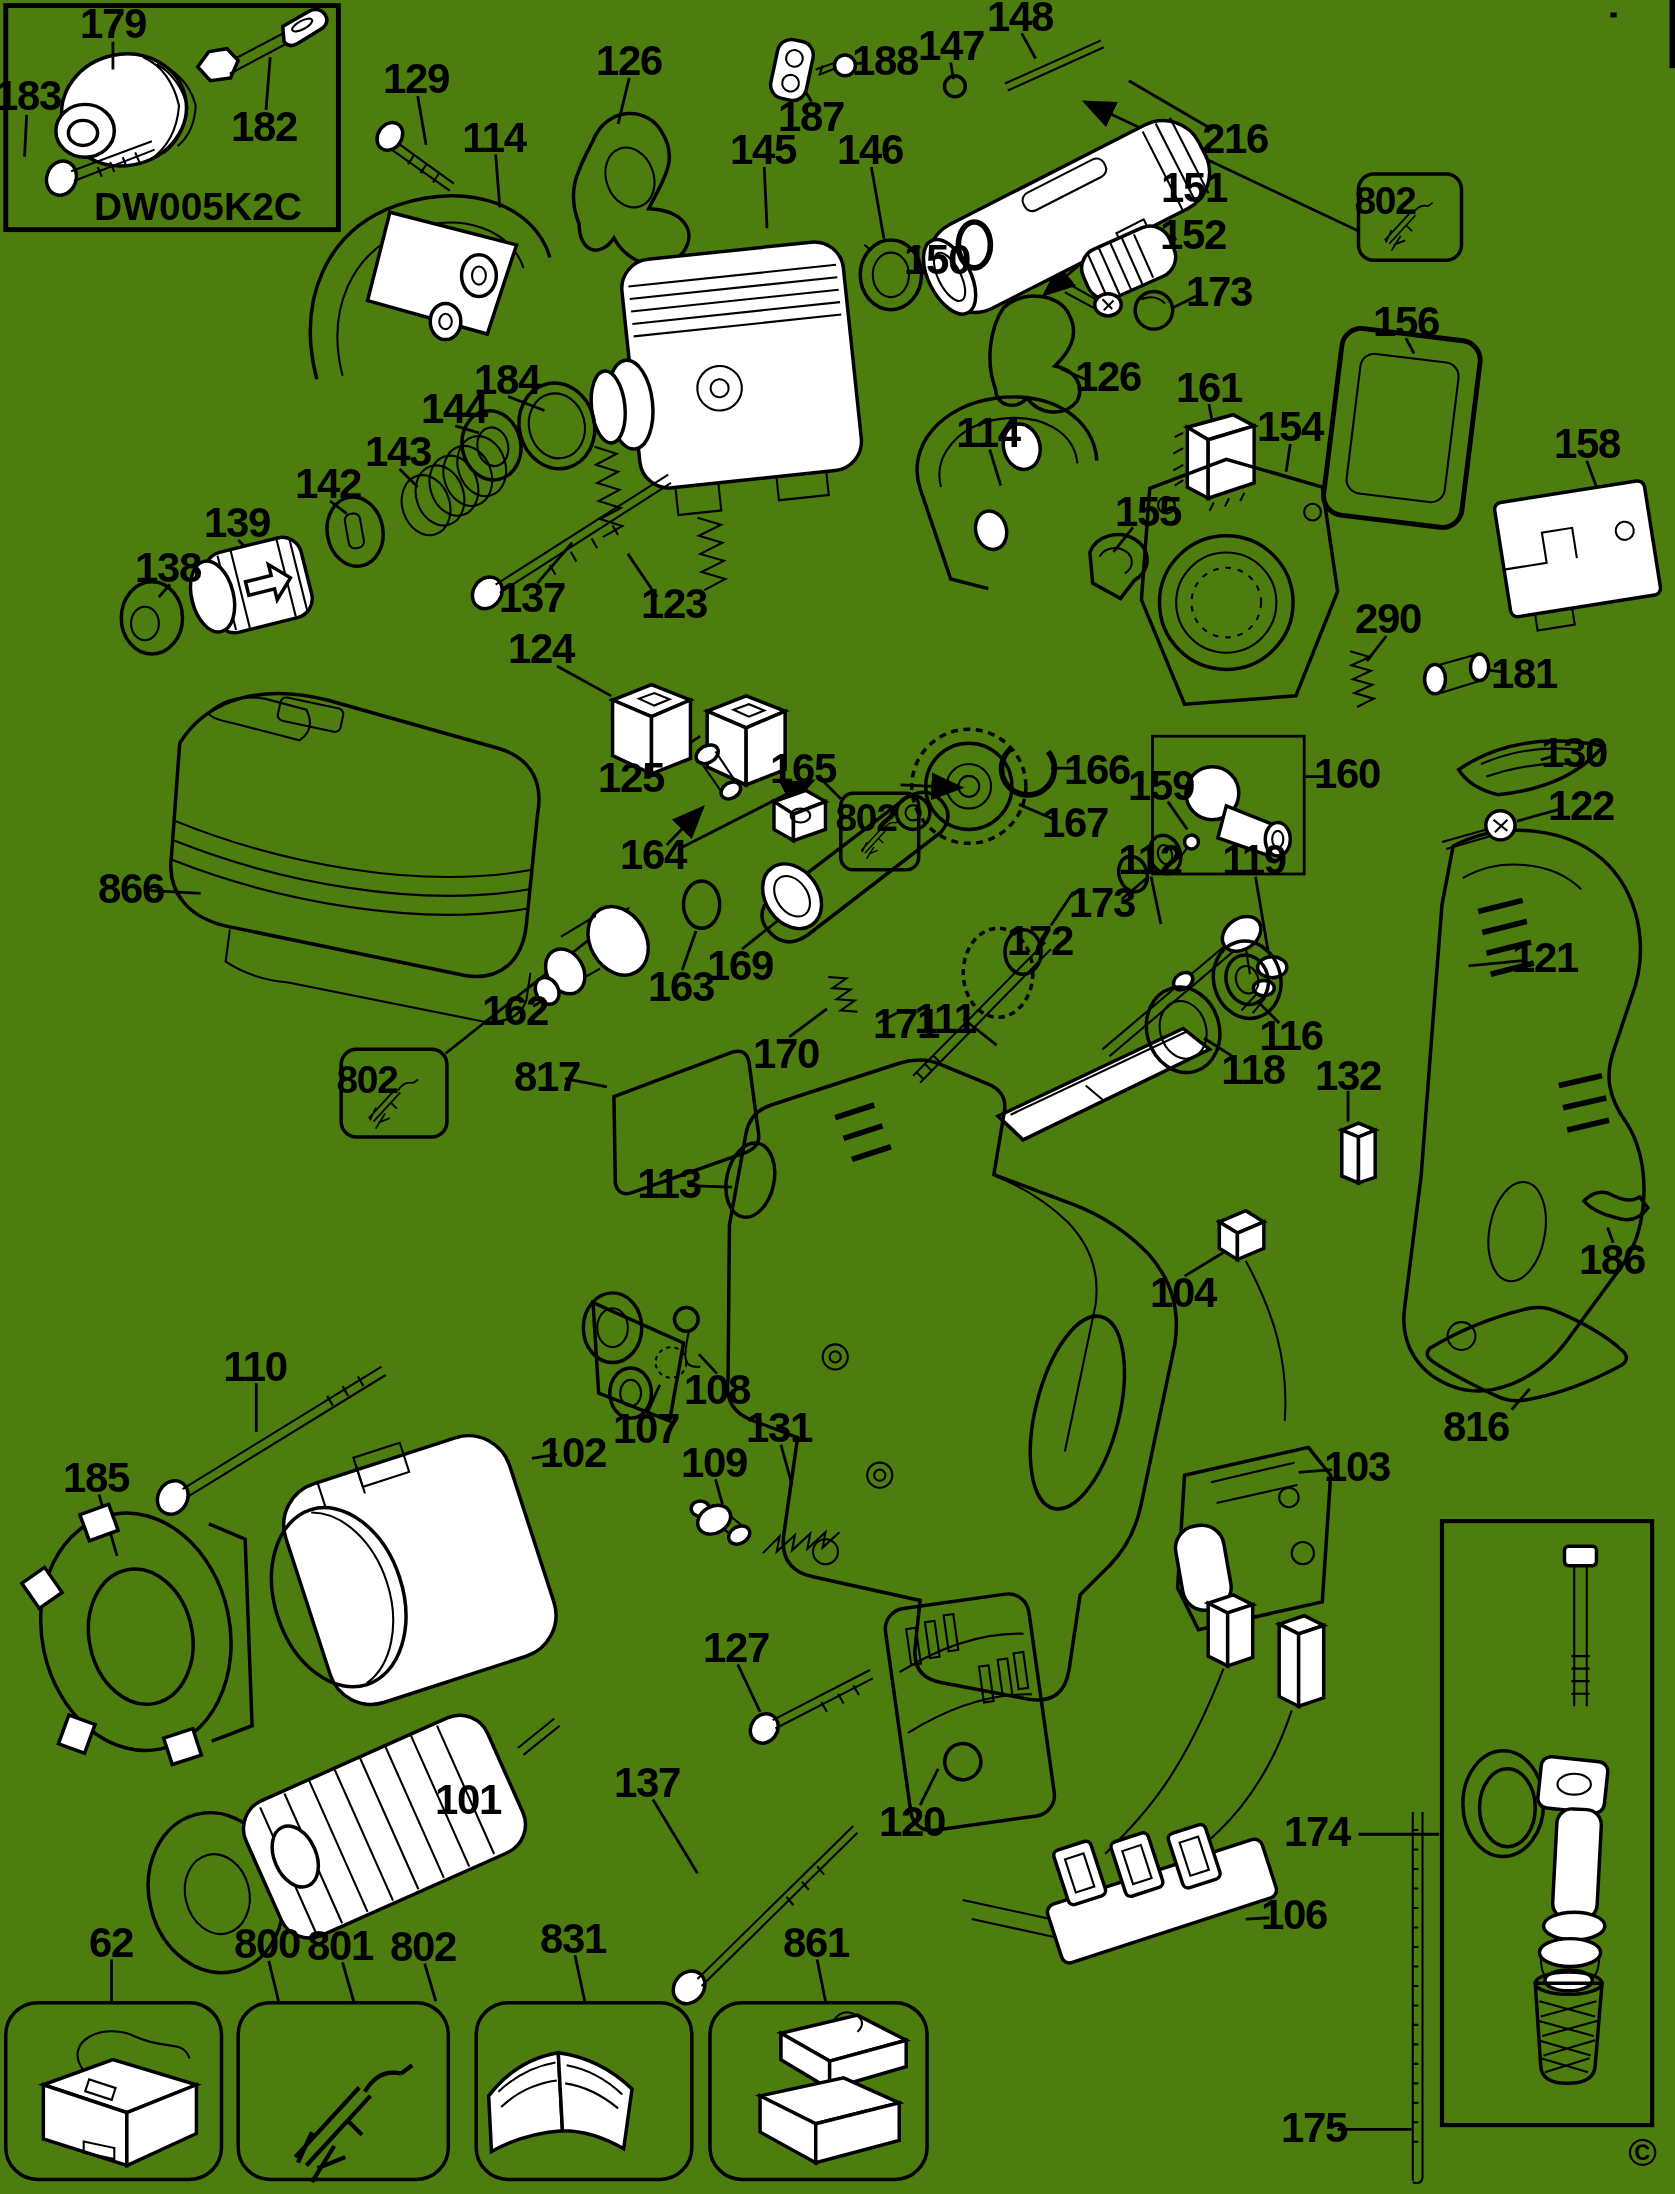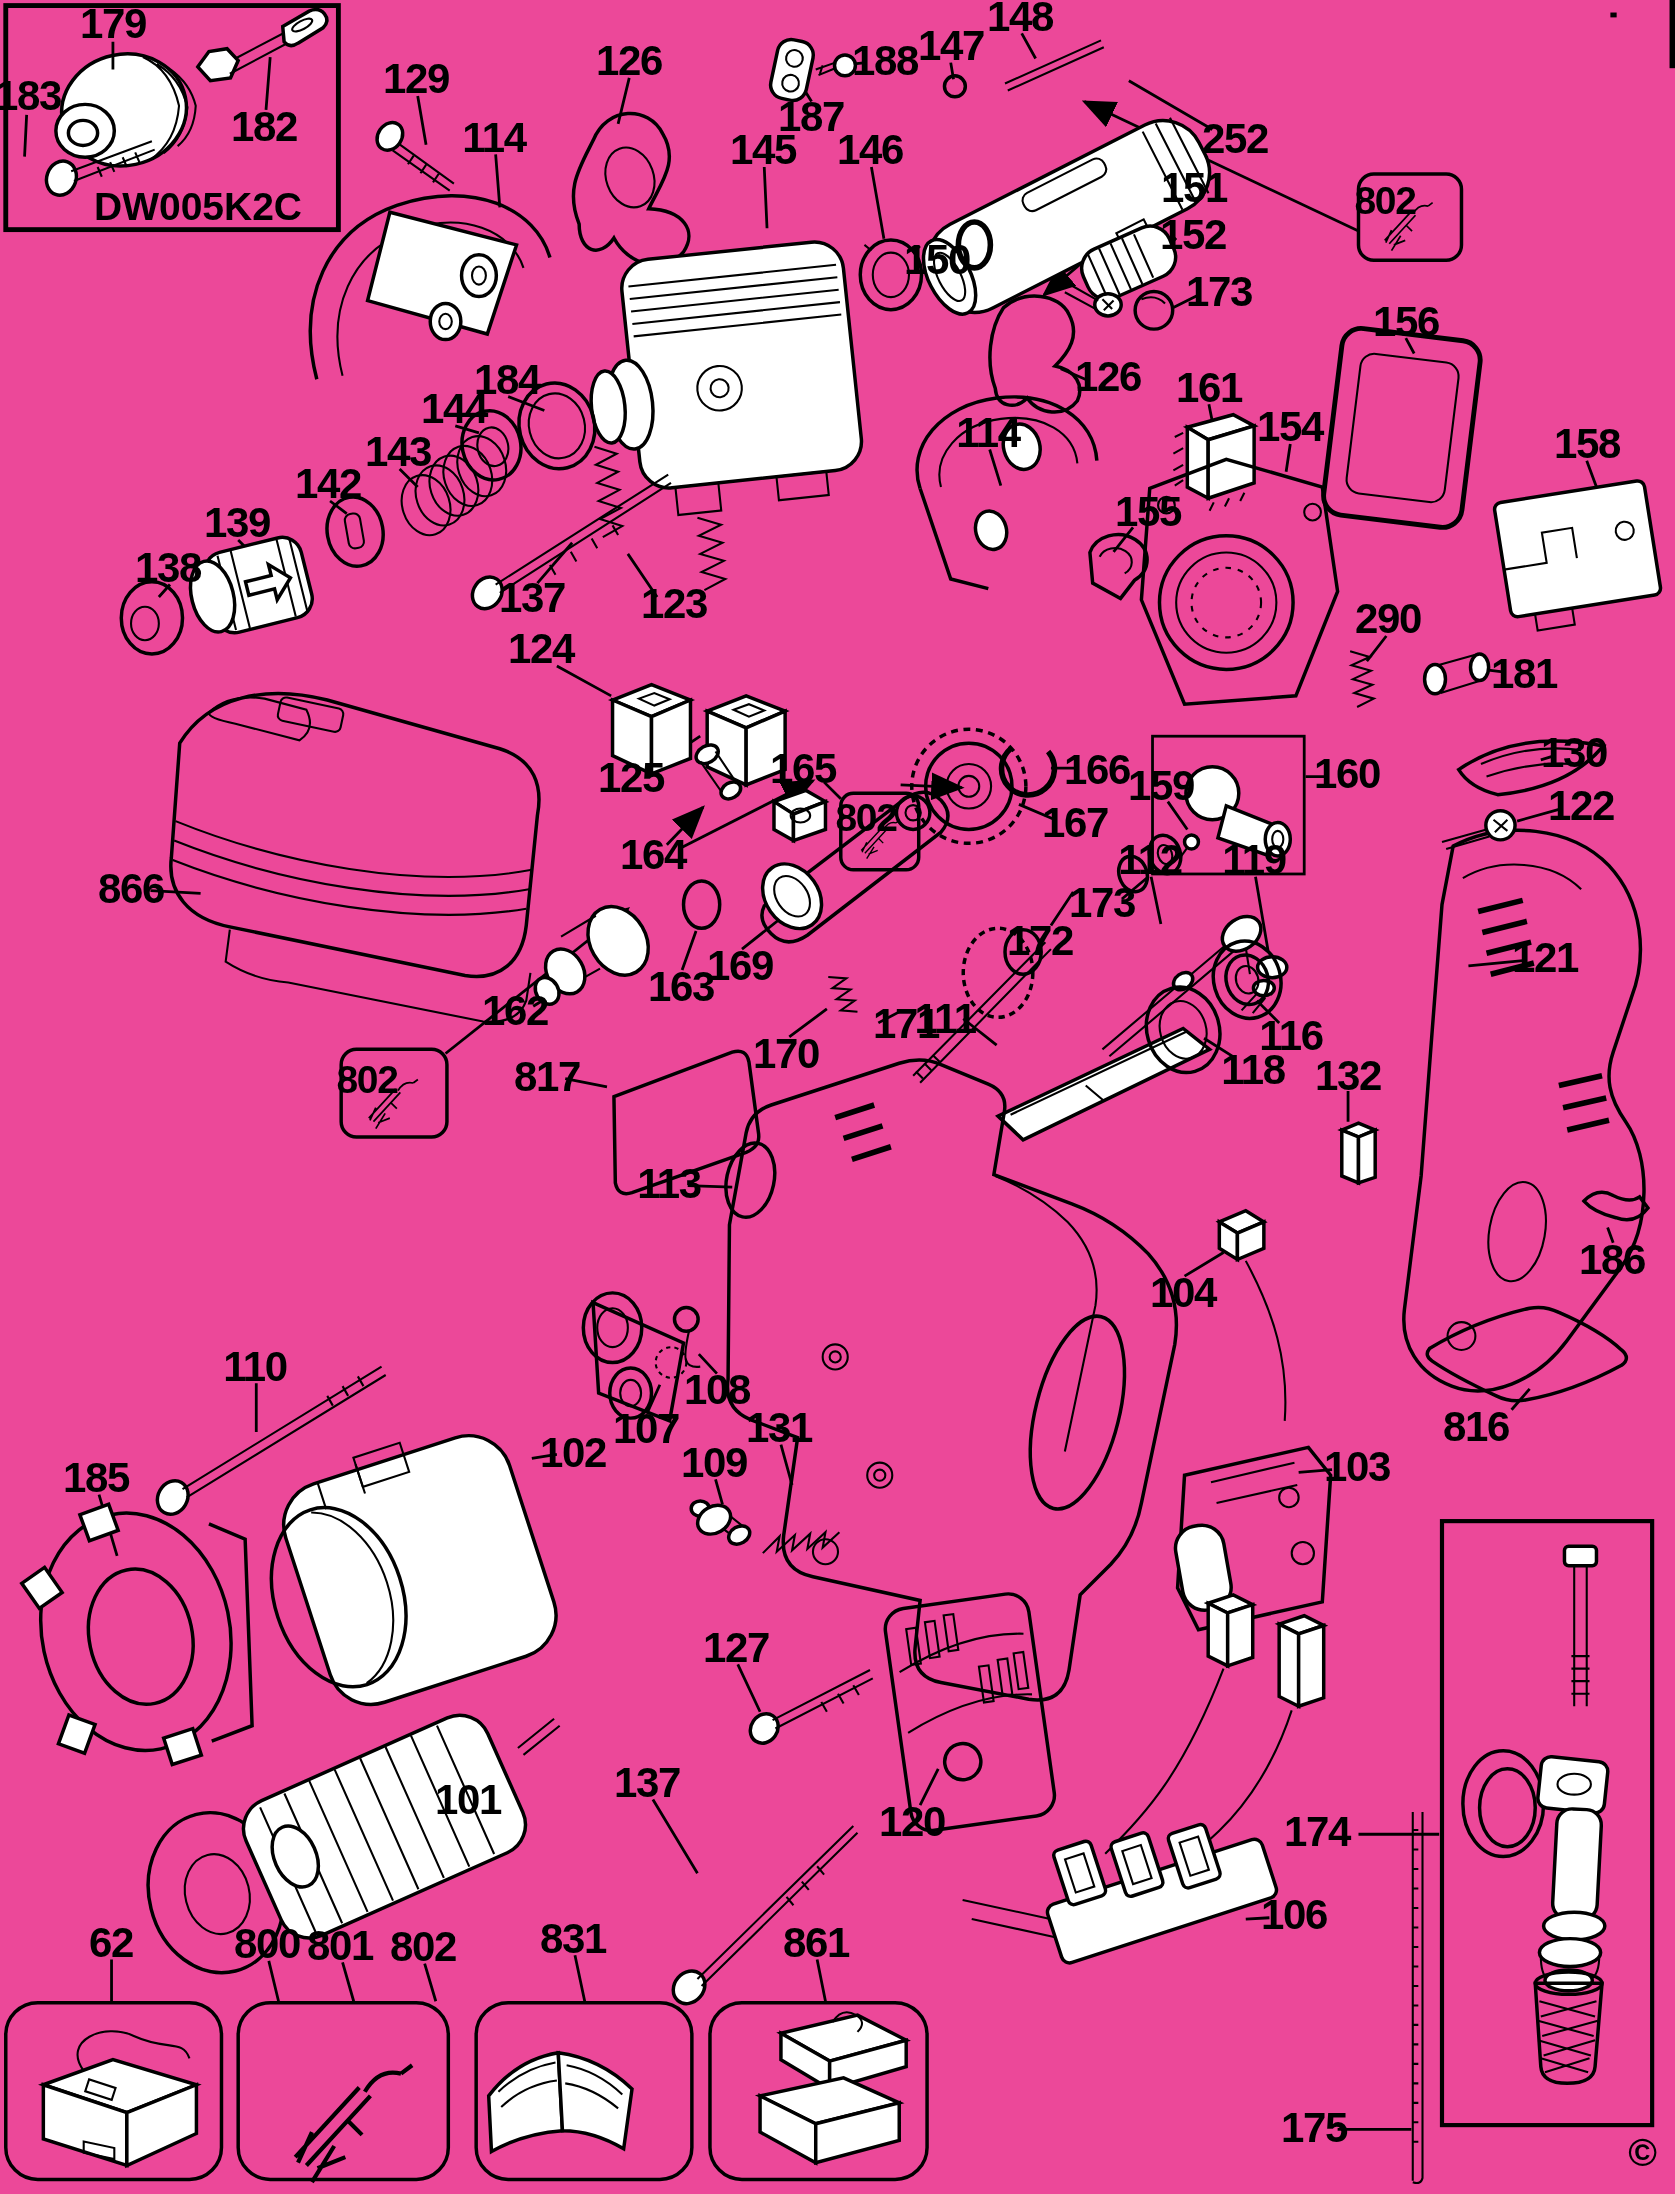--- a/index.html
+++ b/index.html
@@ -1,16 +1,16 @@
 <!DOCTYPE html>
 <html style="font-size:11px"><head>
 <meta charset="utf-8">
 <style>
   html,body{margin:0;padding:0;background:#fff;}
-  .stage{position:relative;width:1676px;height:2194px;background:#ec4899;overflow:hidden;
+  .stage{position:relative;width:1676px;height:2194px;background:#4d7c0f;overflow:hidden;
          font-family:"Liberation Sans",sans-serif;}
   svg.art{position:absolute;left:0;top:0;}
   .plabel{position:absolute;transform:translate(-50%,-50%);color:#000;font-weight:bold;
           font-size:42px;letter-spacing:-1.4px;white-space:nowrap;line-height:1;}
   .plabel.model{font-size:39px;letter-spacing:0;}
   .plabel.boxlabel{font-size:39px;}
   .plabel.copyright{font-size:39px;}
   .ln{stroke:#000;stroke-width:4;fill:none;}
   .ln2{stroke:#000;stroke-width:3;fill:none;}
   .pt{stroke:#000;stroke-width:5;fill:#fff;}
@@ -557,21 +557,21 @@
       <div class="plabel model" style="left: 198px; top: 206px;">DW005K2C</div>
       <div class="plabel" style="left: 416px; top: 79px;">129</div>
       <div class="plabel" style="left: 629px; top: 61px;">126</div>
       <div class="plabel" style="left: 494px; top: 138px;">114</div>
       <div class="plabel" style="left: 763px; top: 150px;">145</div>
       <div class="plabel" style="left: 811px; top: 117px;">187</div>
       <div class="plabel" style="left: 885px; top: 61px;">188</div>
       <div class="plabel" style="left: 870px; top: 150px;">146</div>
       <div class="plabel" style="left: 951px; top: 46px;">147</div>
       <div class="plabel" style="left: 1020px; top: 16.7px;">148</div>
-      <div class="plabel" style="left: 1235px; top: 139px;">252</div>
+      <div class="plabel" style="left: 1235px; top: 139px;">216</div>
       <div class="plabel" style="left: 1194px; top: 188px;">151</div>
       <div class="plabel" style="left: 937px; top: 260px;">150</div>
       <div class="plabel" style="left: 1193px; top: 235px;">152</div>
       <div class="plabel" style="left: 1219px; top: 292px;">173</div>
       <div class="plabel" style="left: 1406px; top: 322px;">156</div>
       <div class="plabel" style="left: 1587px; top: 444px;">158</div>
       <div class="plabel" style="left: 1209px; top: 388px;">161</div>
       <div class="plabel" style="left: 1290px; top: 427px;">154</div>
       <div class="plabel" style="left: 1148px; top: 512px;">155</div>
       <div class="plabel" style="left: 1108px; top: 377px;">126</div>

